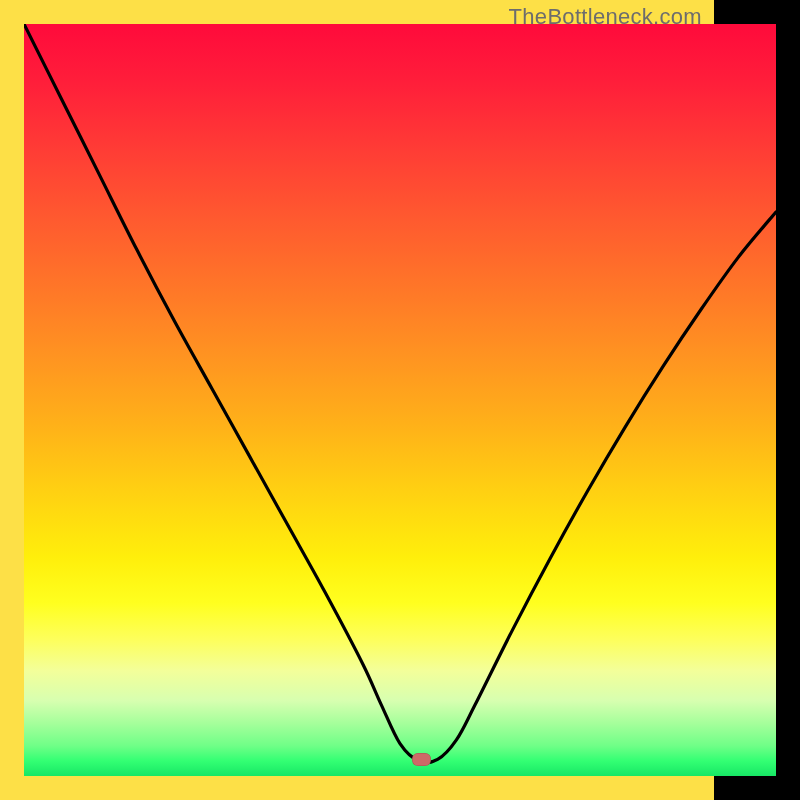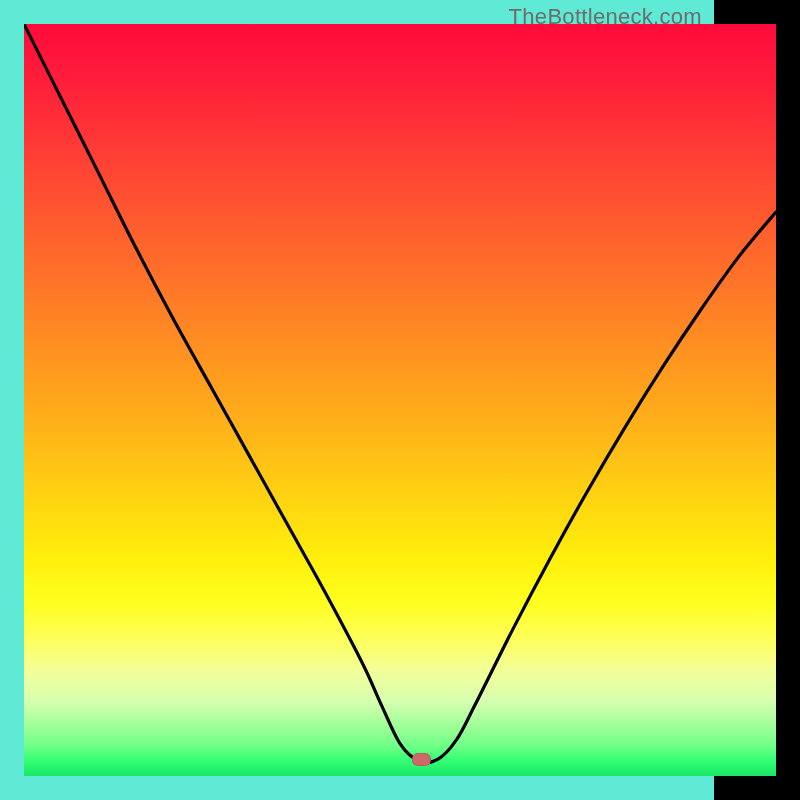--- a/index.html
+++ b/index.html
@@ -8,21 +8,21 @@
     width: 800px;
     height: 800px;
     background: #000;
     overflow: hidden;
     font-family: Arial, Helvetica, sans-serif;
   }
   .frame {
     position: relative;
     width: 714px;
     height: 800px;
-    background: #5eead4;
+    background: #fde047;
   }
   .watermark {
     position: absolute;
     top: 4px;
     right: 12px;
     color: #6d6d6d;
     font-size: 22px;
     font-weight: 500;
     letter-spacing: 0.3px;
     z-index: 20;

